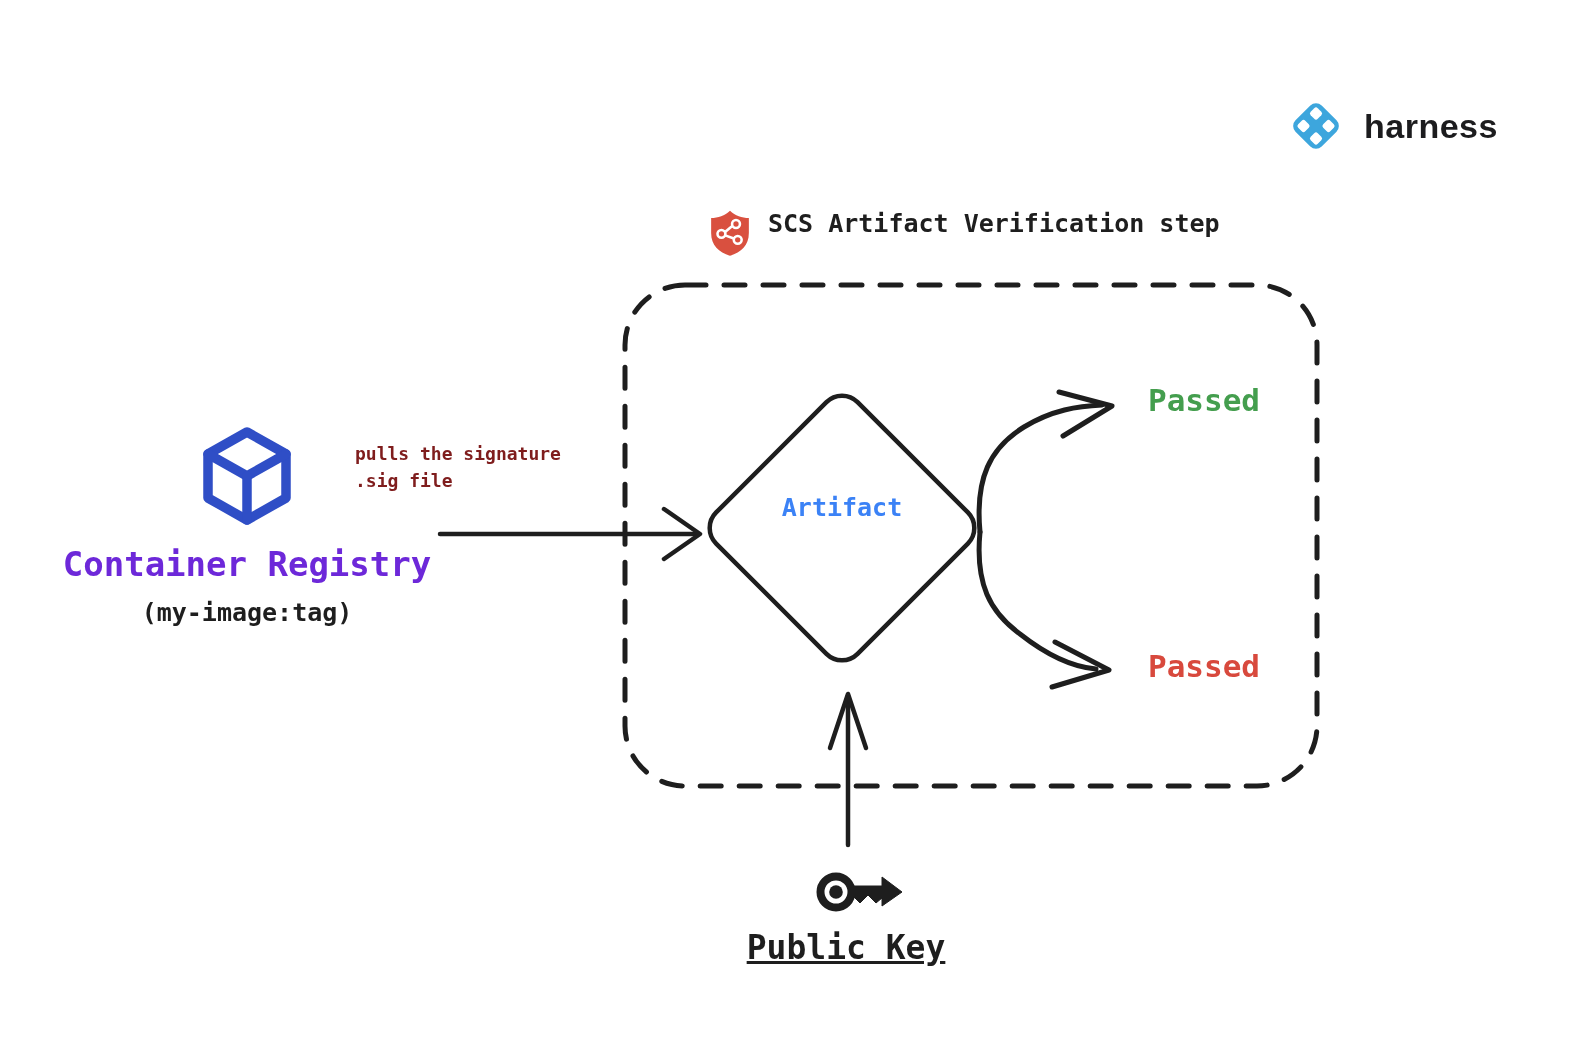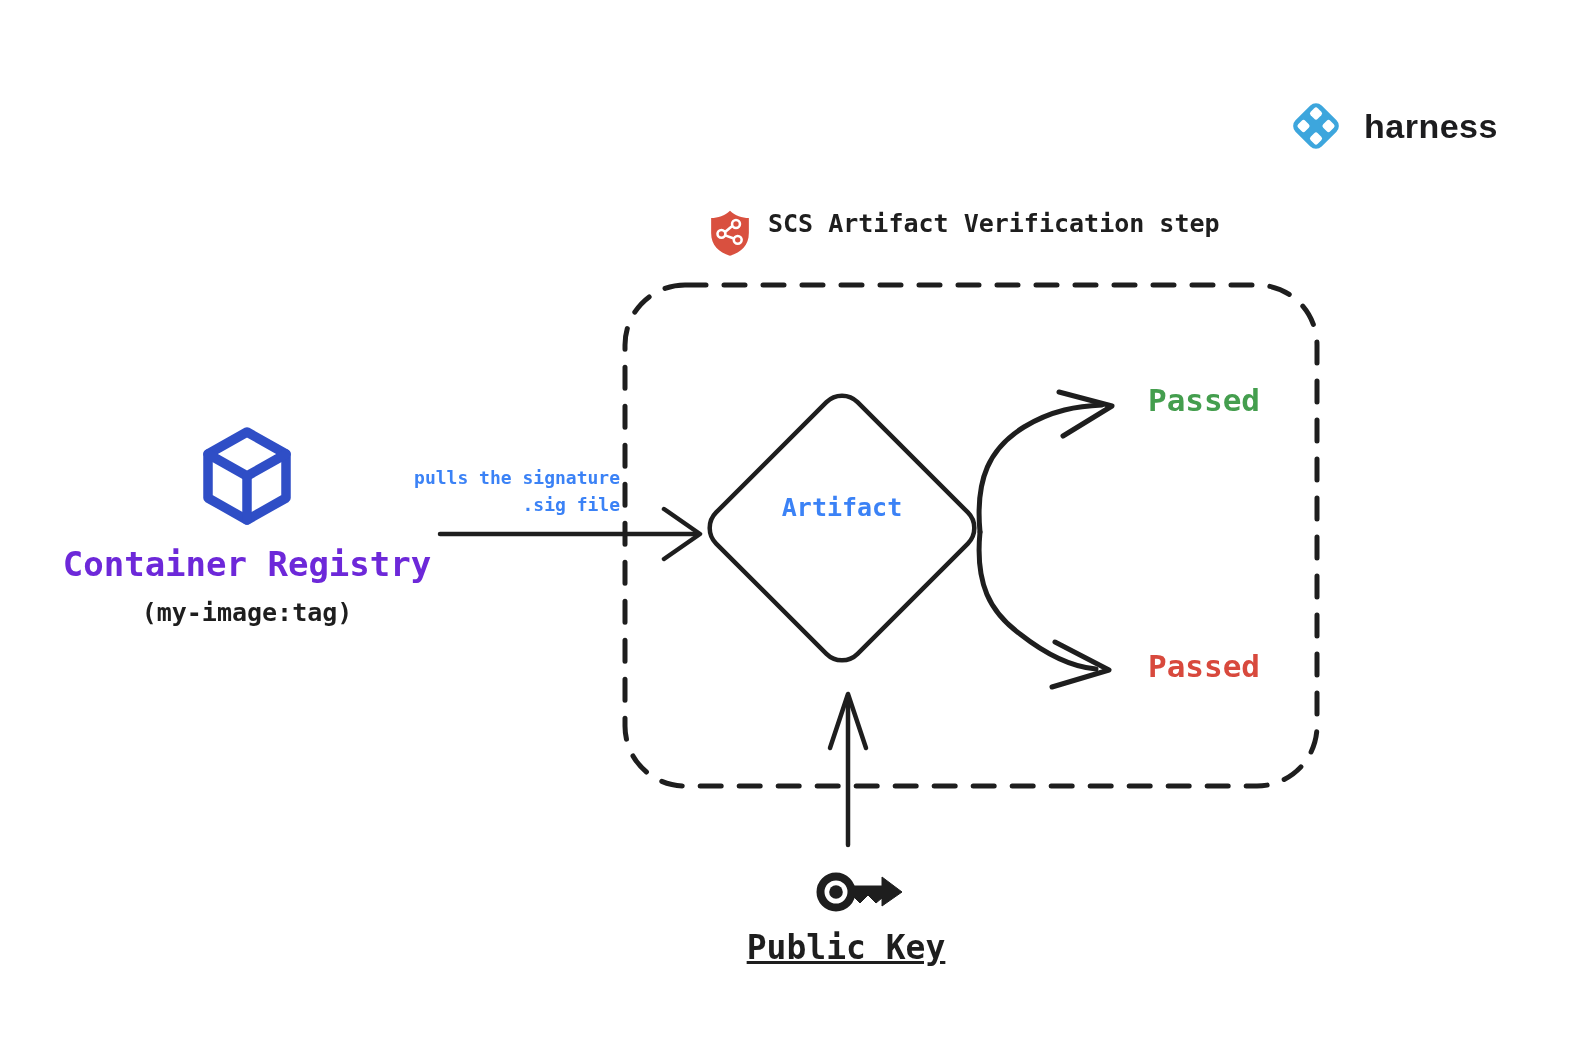--- a/index.html
+++ b/index.html
@@ -40,21 +40,21 @@
 
   
   .registry{ position:absolute; left:47px; top:426px; width:400px; text-align:center; }
   .registry .icon-wrap{ display:block; height:100px; }
   .registry-title{ font-size:34px; font-weight:700; margin-top:18px; color:#6d28d9; }
   .registry-sub{ font-size:25px; font-weight:700; margin-top:14px; color:#1e1e1e; }
 
   
   .edge-label{
     position:absolute; left:355px; top:440px; width:265px;
-    text-align:right; font-size:18px; line-height:27px; font-weight:700; color:#3b82f6;margin-top:24px;
+    text-align:left; font-size:18px; line-height:27px; font-weight:700; color:#7f1d1d;
   }
 
   
   .outcome{ position:absolute; font-size:31px; font-weight:700; white-space:nowrap; }
   .outcome.passed{ left:1148px; top:382px; color:#449e4e; }
   .outcome.failed{ left:1148px; top:648px; color:#d8493d; }
 
   
   .pubkey-label{
     position:absolute; left:696px; top:928px; width:300px;

